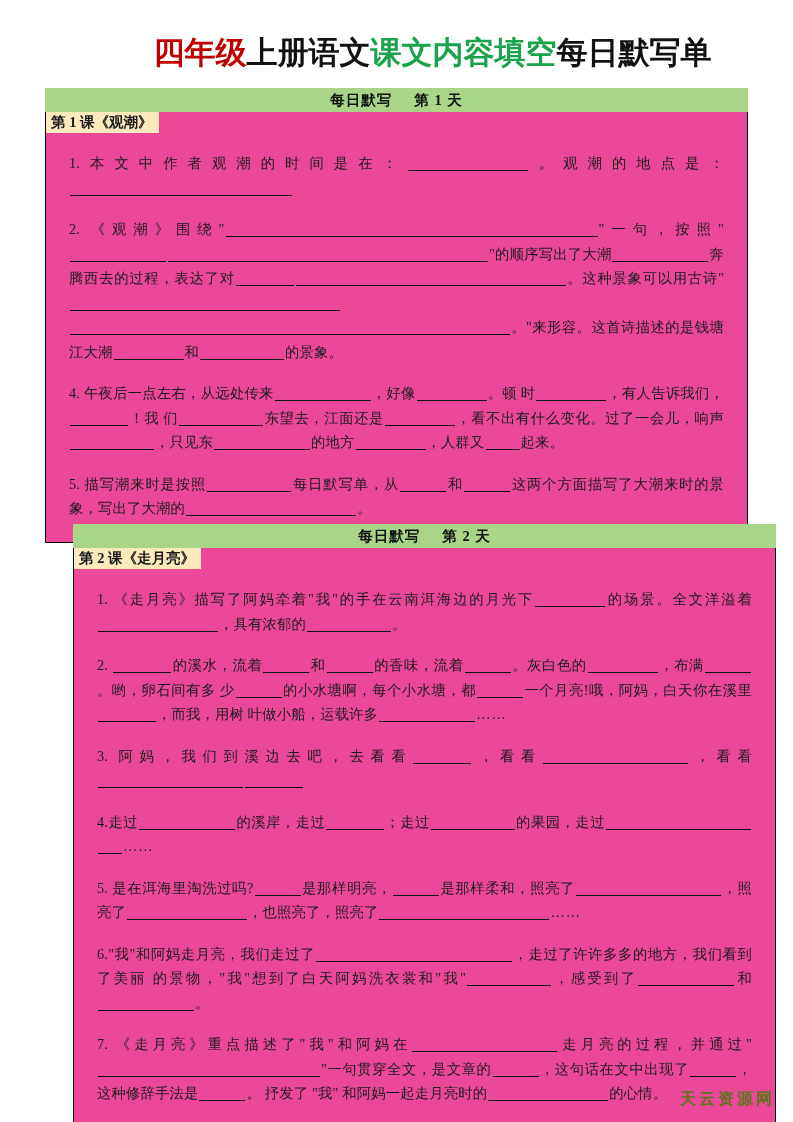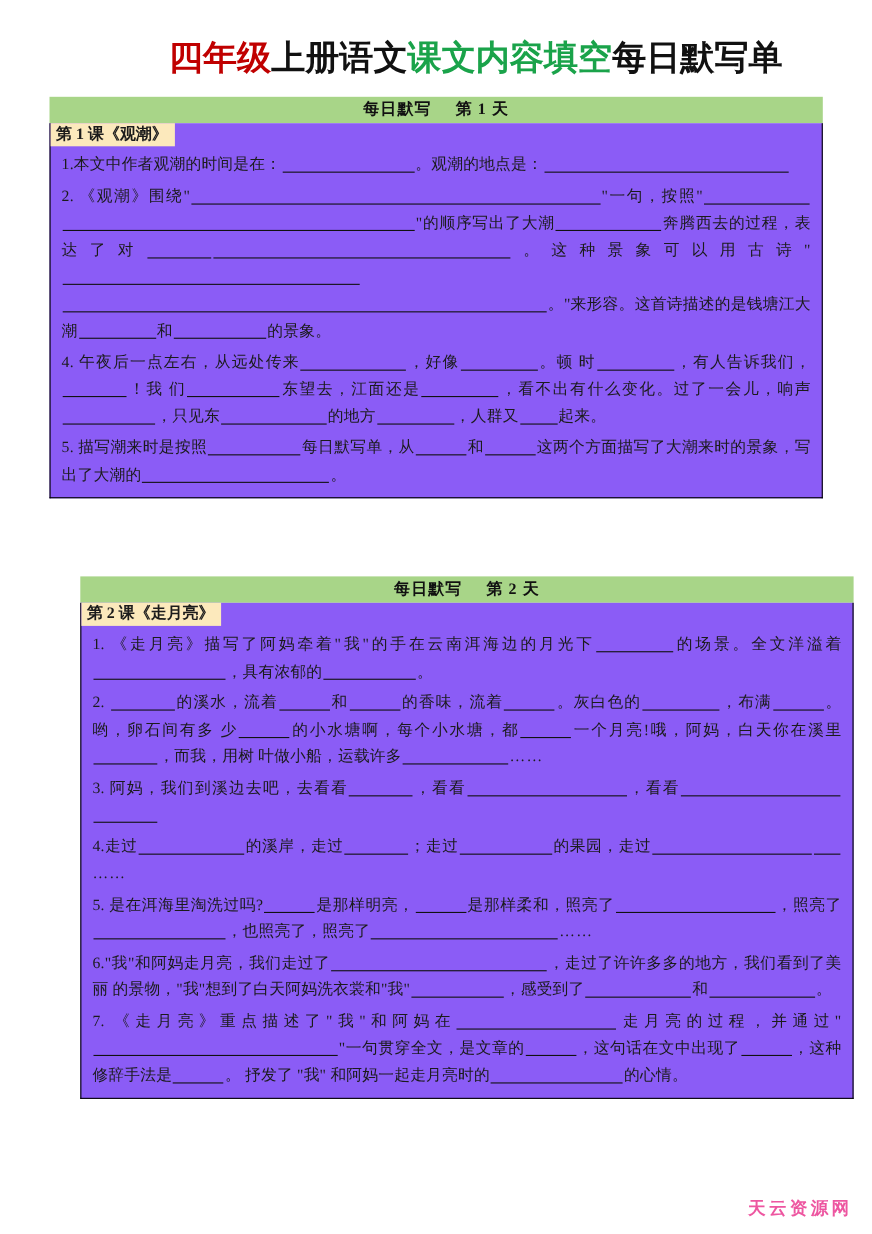--- a/index.html
+++ b/index.html
@@ -53,21 +53,21 @@
     letter-spacing: 1px;
     color: #111;
   }
   .day-header .gap { display: inline-block; width: 22px; }
 
   .day-body {
     border: 1.6px solid #000;
     border-top: none;
     box-sizing: border-box;
     padding: 0;
-    background: #8b5cf6;
+    background: #ec4899;
   }
 
   .lesson-tag {
     display: inline-block;
     background: #fce9bc;
     font-size: 14.5px;
     font-weight: bold;
     line-height: 19px;
     padding: 1px 6px 1px 5px;
     margin: 0;
@@ -76,21 +76,21 @@
   .lesson-tag-row { line-height: 0; }
 
   
   .qlist { padding: 1px 6px 4px 6px; }
   .q {
     font-size: 14.3px;
     line-height: 24.5px;
     letter-spacing: 0.2px;
     text-align: justify;
     text-justify: inter-character;
-    margin: 4px;
+    margin: 17px;
     word-break: break-all;
   }
   .q .num { white-space: nowrap; }
 
   
   .bl {
     display: inline-block;
     border-bottom: 1.2px solid #111;
     height: 17px;
     vertical-align: -3px;
@@ -115,21 +115,21 @@
 
   .dots { letter-spacing: 1px; }
 
   
   .watermark {
     position: absolute;
     right: 18px;
     bottom: 12px;
     font-size: 16px;
     font-weight: bold;
-    color: #ec4899;
+    color: #4d7c0f;
     letter-spacing: 3px;
     font-family: "Liberation Sans", "DejaVu Sans", sans-serif;
     opacity: 0.92;
   }
 </style>
 </head>
 <body>
 
 <div class="page">
 

